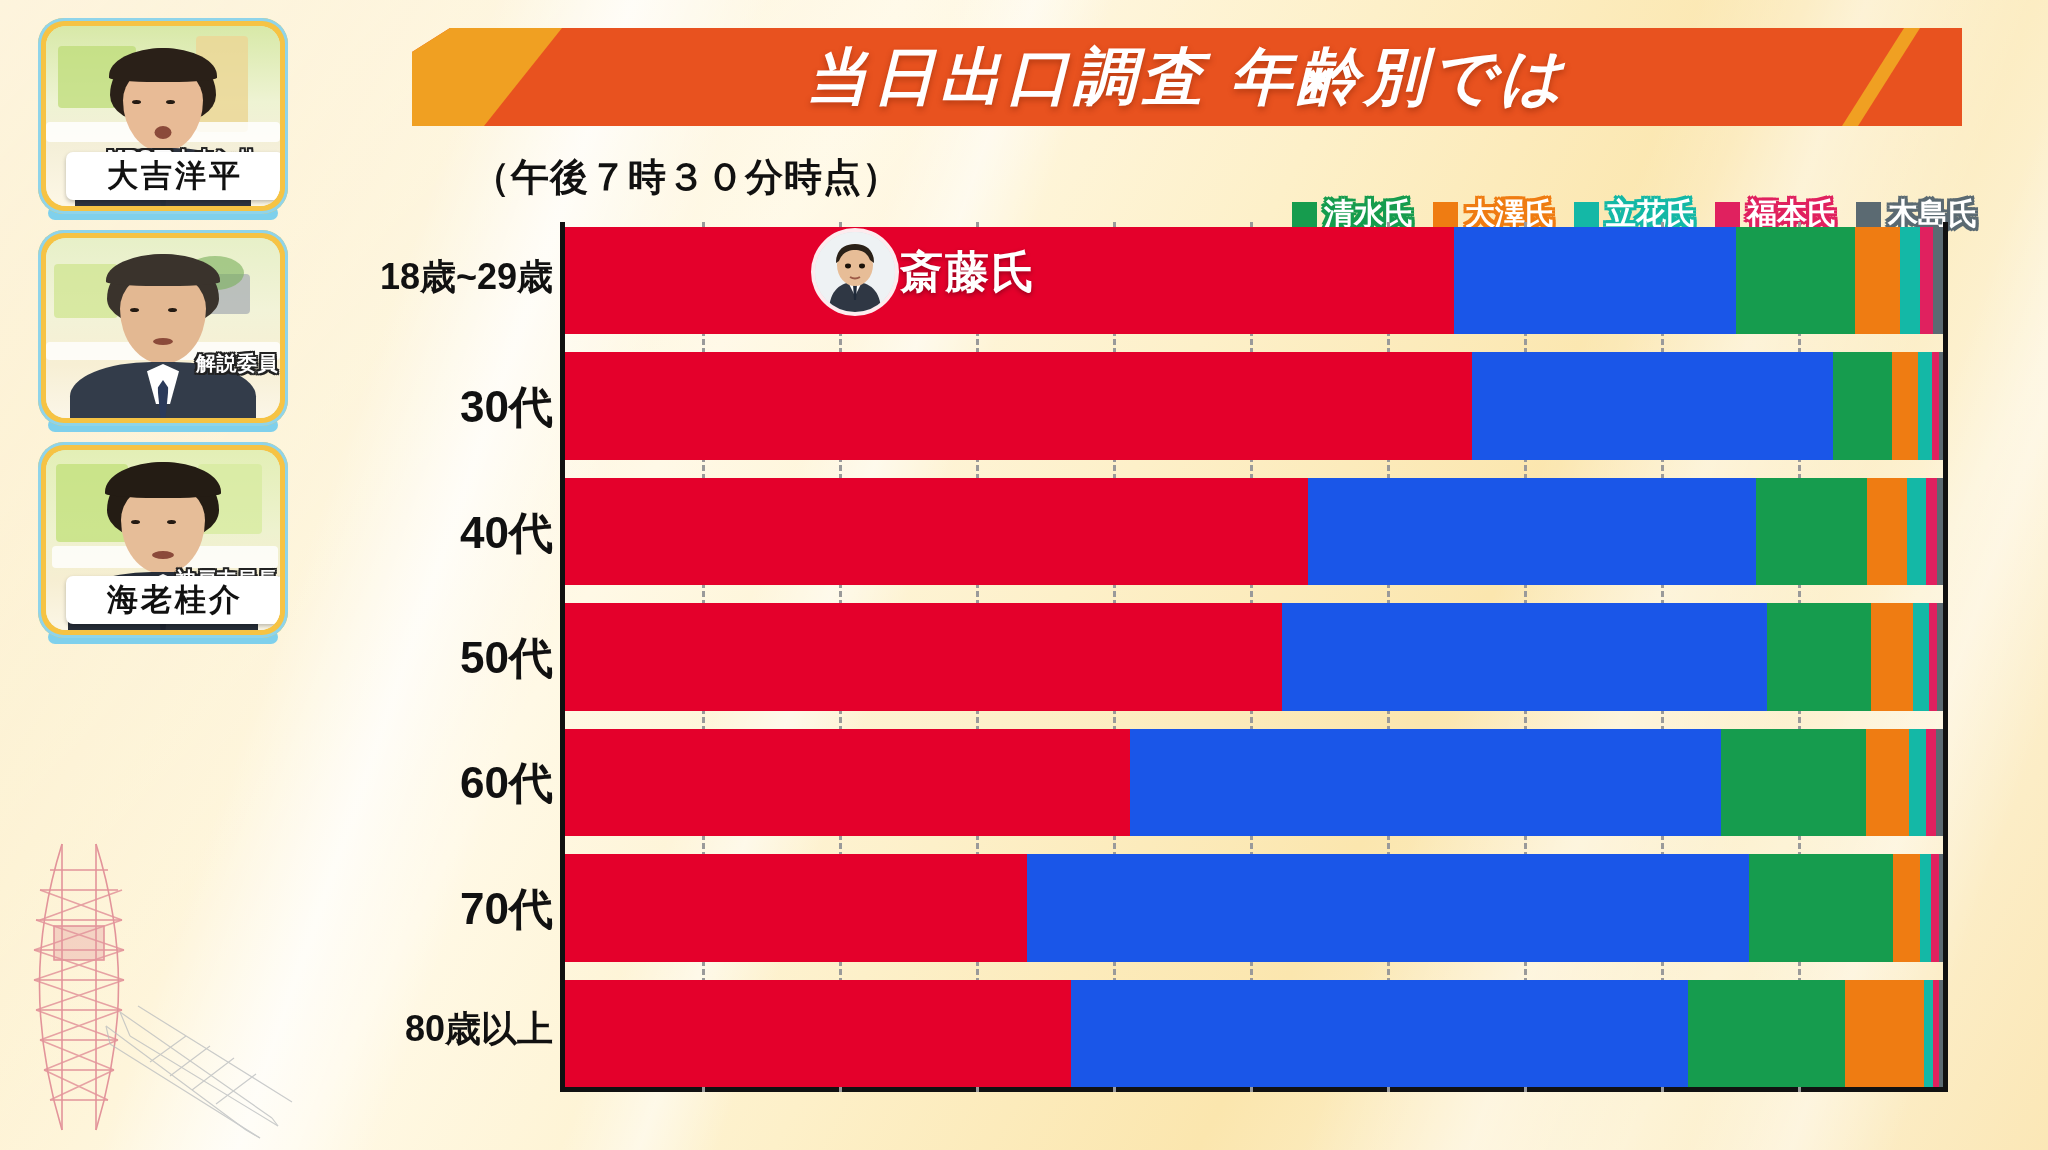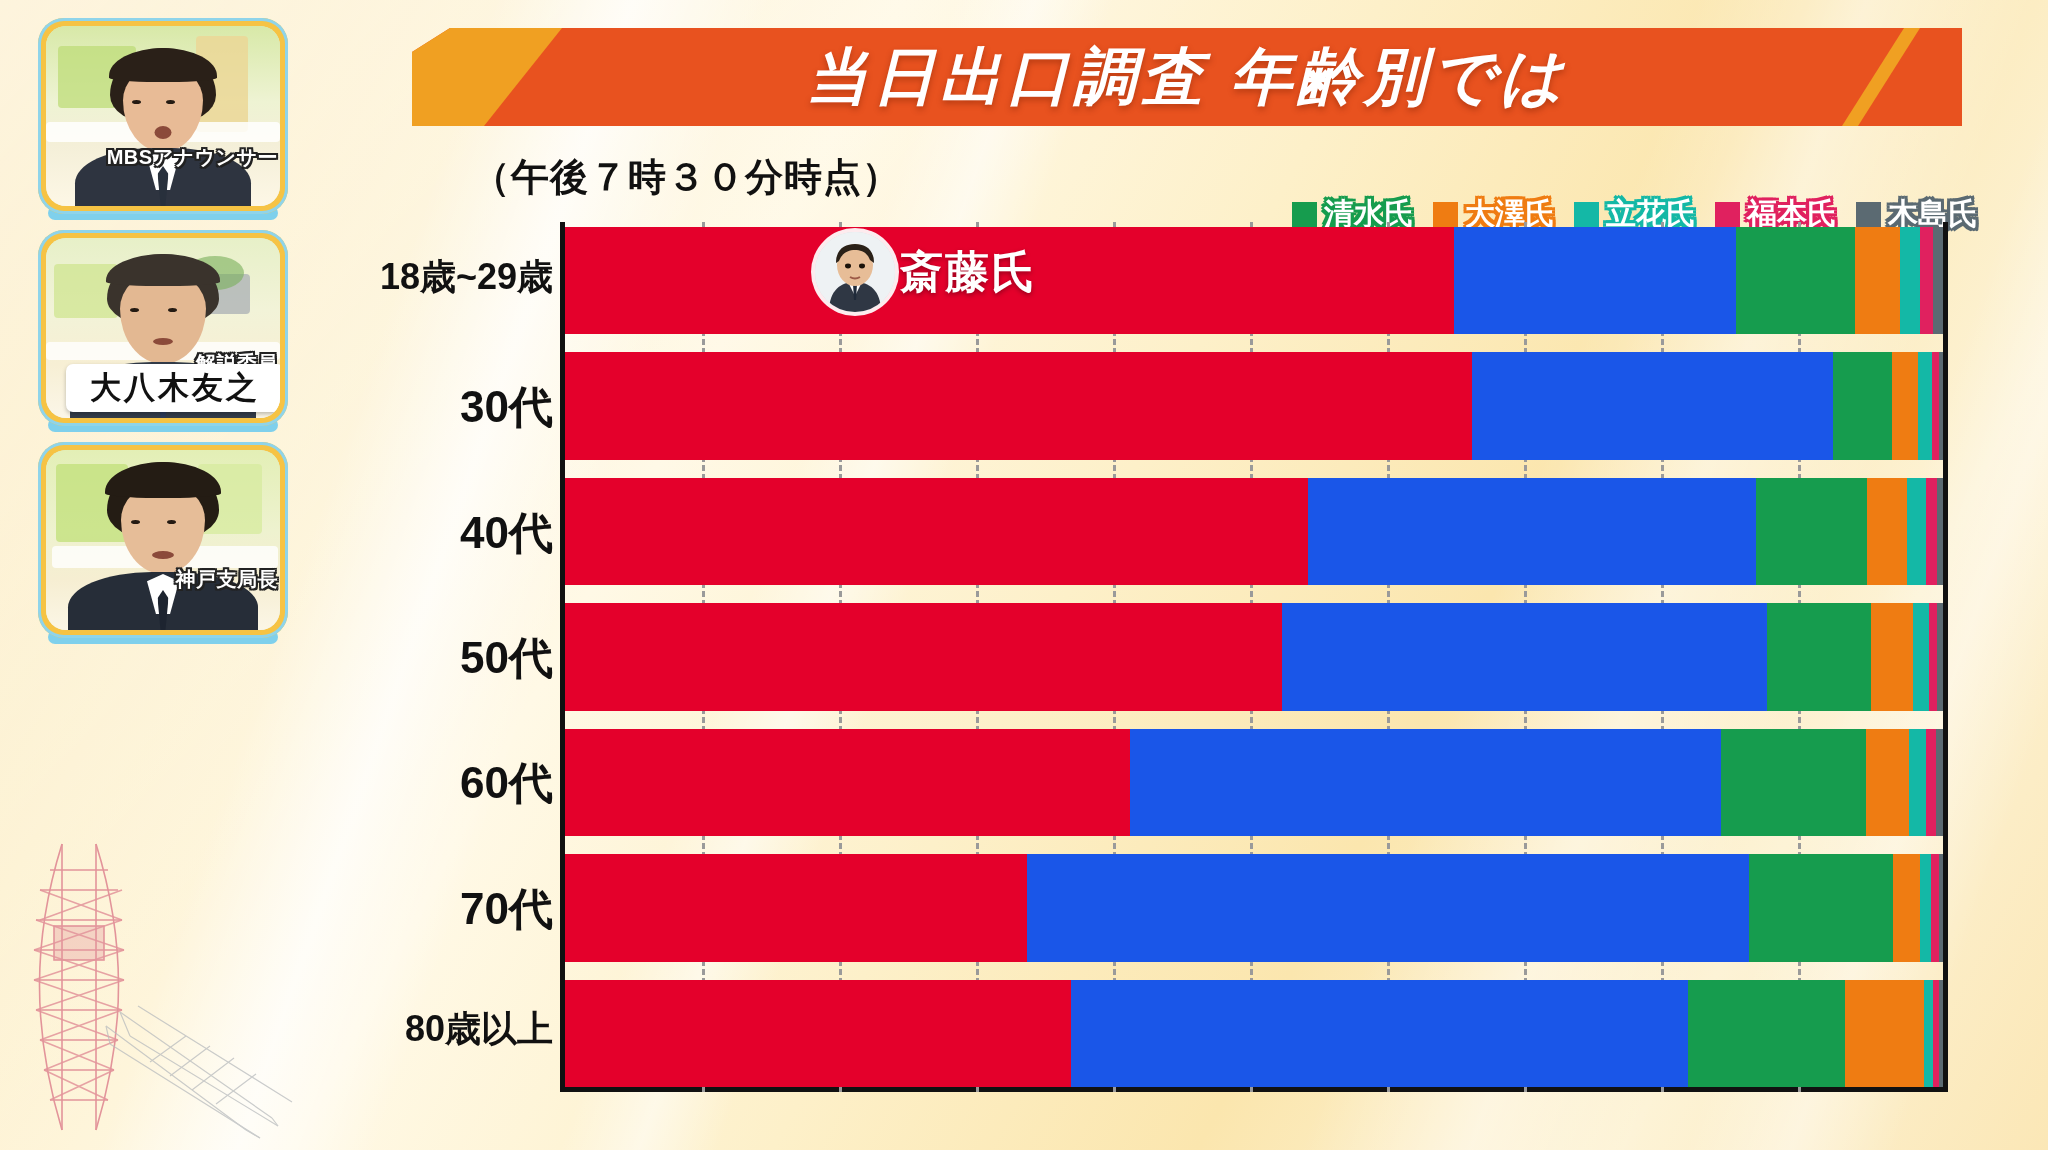--- a/index.html
+++ b/index.html
@@ -106,20 +106,23 @@
         <div class="face" style="top:40px;width:80px;height:86px;"></div>
         <div class="hair" style="top:22px;width:108px;height:34px;border-radius:52% 52% 46% 46%/86% 86% 14% 14%;"></div>
         <div class="eye" style="left:86px;top:74px;"></div>
         <div class="eye" style="left:120px;top:74px;"></div>
         <div class="mouth" style="top:100px;width:17px;height:13px;"></div>
         <div class="suit" style="top:122px;width:176px;height:80px;"></div>
         <div class="shirt" style="top:124px;"></div>
         <div class="tie" style="top:140px;height:50px;"></div>
       </div>
       <div class="role-tag" style="top:118px;">MBSアナウンサー</div>
+      <div class="name-plate">
+        <span>大吉洋平</span>
+      </div>
     </div>
   </div>
 
   <div class="panel">
     <div class="panel-inner">
       <div class="ph-bg ph2">
         <div class="ph-prop" style="left:8px;top:26px;width:64px;height:54px;background:rgba(205,228,140,.7);"></div>
         <div class="ph-prop" style="left:158px;top:36px;width:46px;height:40px;background:rgba(170,175,180,.75);"></div>
         <div class="ph-prop" style="left:140px;top:18px;width:58px;height:34px;background:rgba(120,175,90,.6);border-radius:50%;"></div>
         <div class="ph-prop" style="left:0;top:104px;width:234px;height:18px;background:rgba(255,255,255,.8);"></div>
@@ -127,43 +130,43 @@
         <div class="face" style="top:34px;width:86px;height:92px;background:#e3b892;"></div>
         <div class="hair" style="top:16px;width:114px;height:32px;background:#3a332c;border-radius:52% 52% 46% 46%/86% 86% 14% 14%;"></div>
         <div class="eye" style="left:84px;top:70px;"></div>
         <div class="eye" style="left:122px;top:70px;"></div>
         <div class="mouth" style="top:100px;width:20px;height:7px;"></div>
         <div class="suit" style="top:124px;width:186px;height:78px;background:#333c4a;"></div>
         <div class="shirt" style="top:126px;"></div>
         <div class="tie" style="top:142px;height:50px;background:#2b3a5a;"></div>
       </div>
       <div class="role-tag" style="top:112px;">解説委員</div>
-      <div class="name-plate">
-        <span>大八木友之</span>
-      </div>
     </div>
   </div>
 
   <div class="panel">
     <div class="panel-inner">
       <div class="ph-bg ph3">
         <div class="ph-prop" style="left:10px;top:14px;width:72px;height:78px;background:rgba(195,225,125,.8);"></div>
         <div class="ph-prop" style="left:152px;top:14px;width:64px;height:70px;background:rgba(215,235,160,.8);"></div>
         <div class="ph-prop" style="left:6px;top:96px;width:226px;height:22px;background:rgba(255,255,255,.8);"></div>
         <div class="hair" style="top:12px;width:112px;height:78px;background:#241c14;"></div>
         <div class="face" style="top:34px;width:84px;height:90px;background:#e6bd98;"></div>
         <div class="hair" style="top:12px;width:116px;height:36px;background:#241c14;border-radius:52% 52% 46% 46%/86% 86% 14% 14%;"></div>
         <div class="eye" style="left:85px;top:70px;"></div>
         <div class="eye" style="left:121px;top:70px;"></div>
         <div class="mouth" style="top:101px;width:22px;height:8px;"></div>
         <div class="suit" style="top:122px;width:190px;height:80px;background:#262d38;"></div>
         <div class="shirt" style="top:124px;"></div>
         <div class="tie" style="top:140px;height:52px;background:#1d2430;"></div>
       </div>
       <div class="role-tag" style="top:116px;">神戸支局長</div>
+      <div class="name-plate">
+        <span>海老桂介</span>
+      </div>
     </div>
   </div>
 </div>
 
 <svg id="port-tower" viewBox="0 0 300 320">
   <g stroke="#e08a94" stroke-width="1.6" fill="none" opacity=".9">
     <path d="M52 14 L52 300 M86 14 L86 300"></path>
     <path d="M52 14 C22 110 22 200 52 300"></path>
     <path d="M86 14 C116 110 116 200 86 300"></path>
     <path d="M40 40 C40 40 98 40 98 40"></path>

